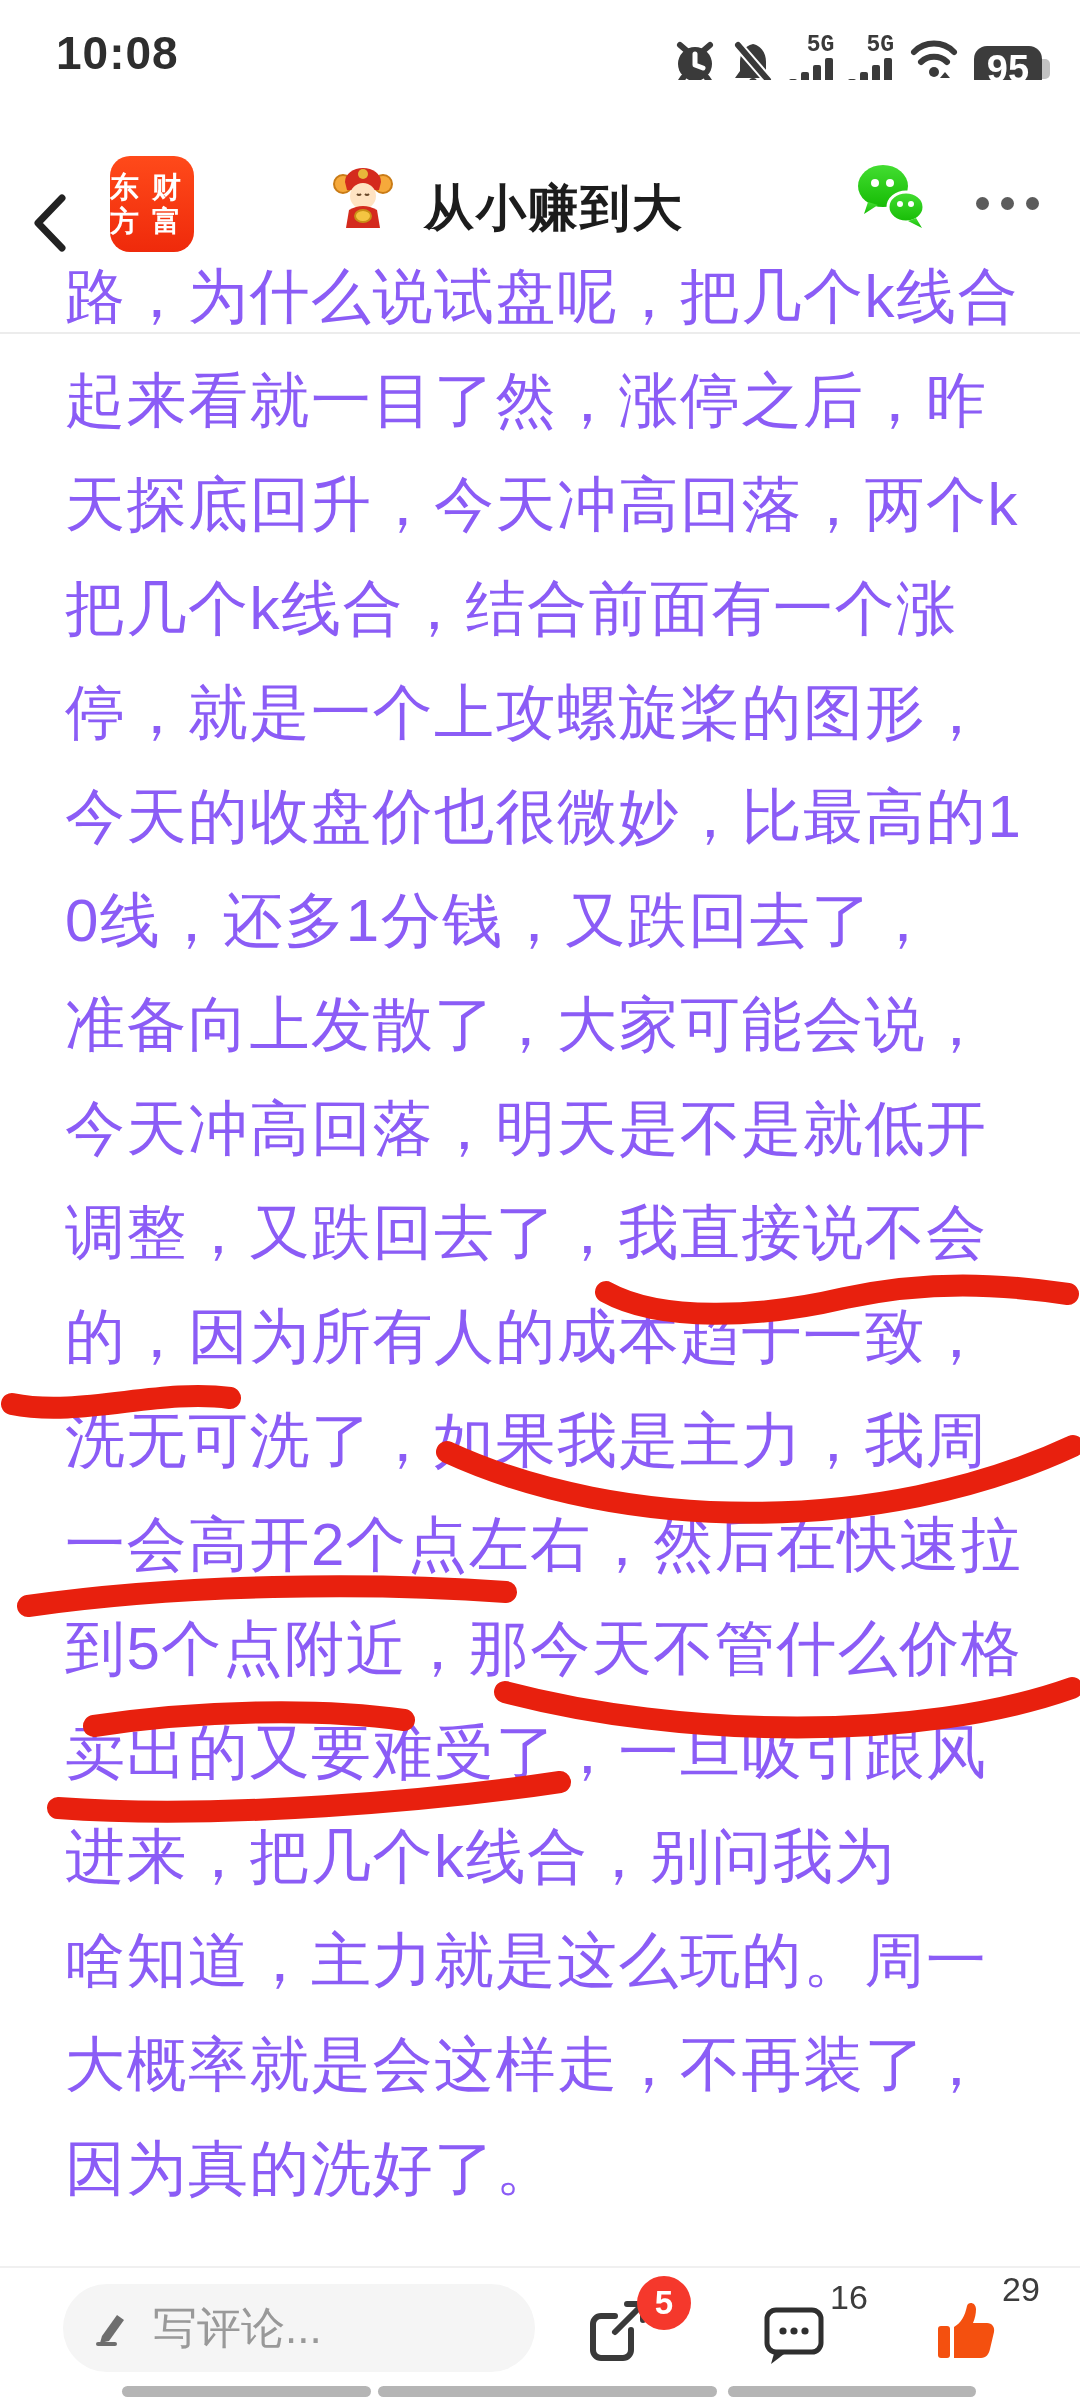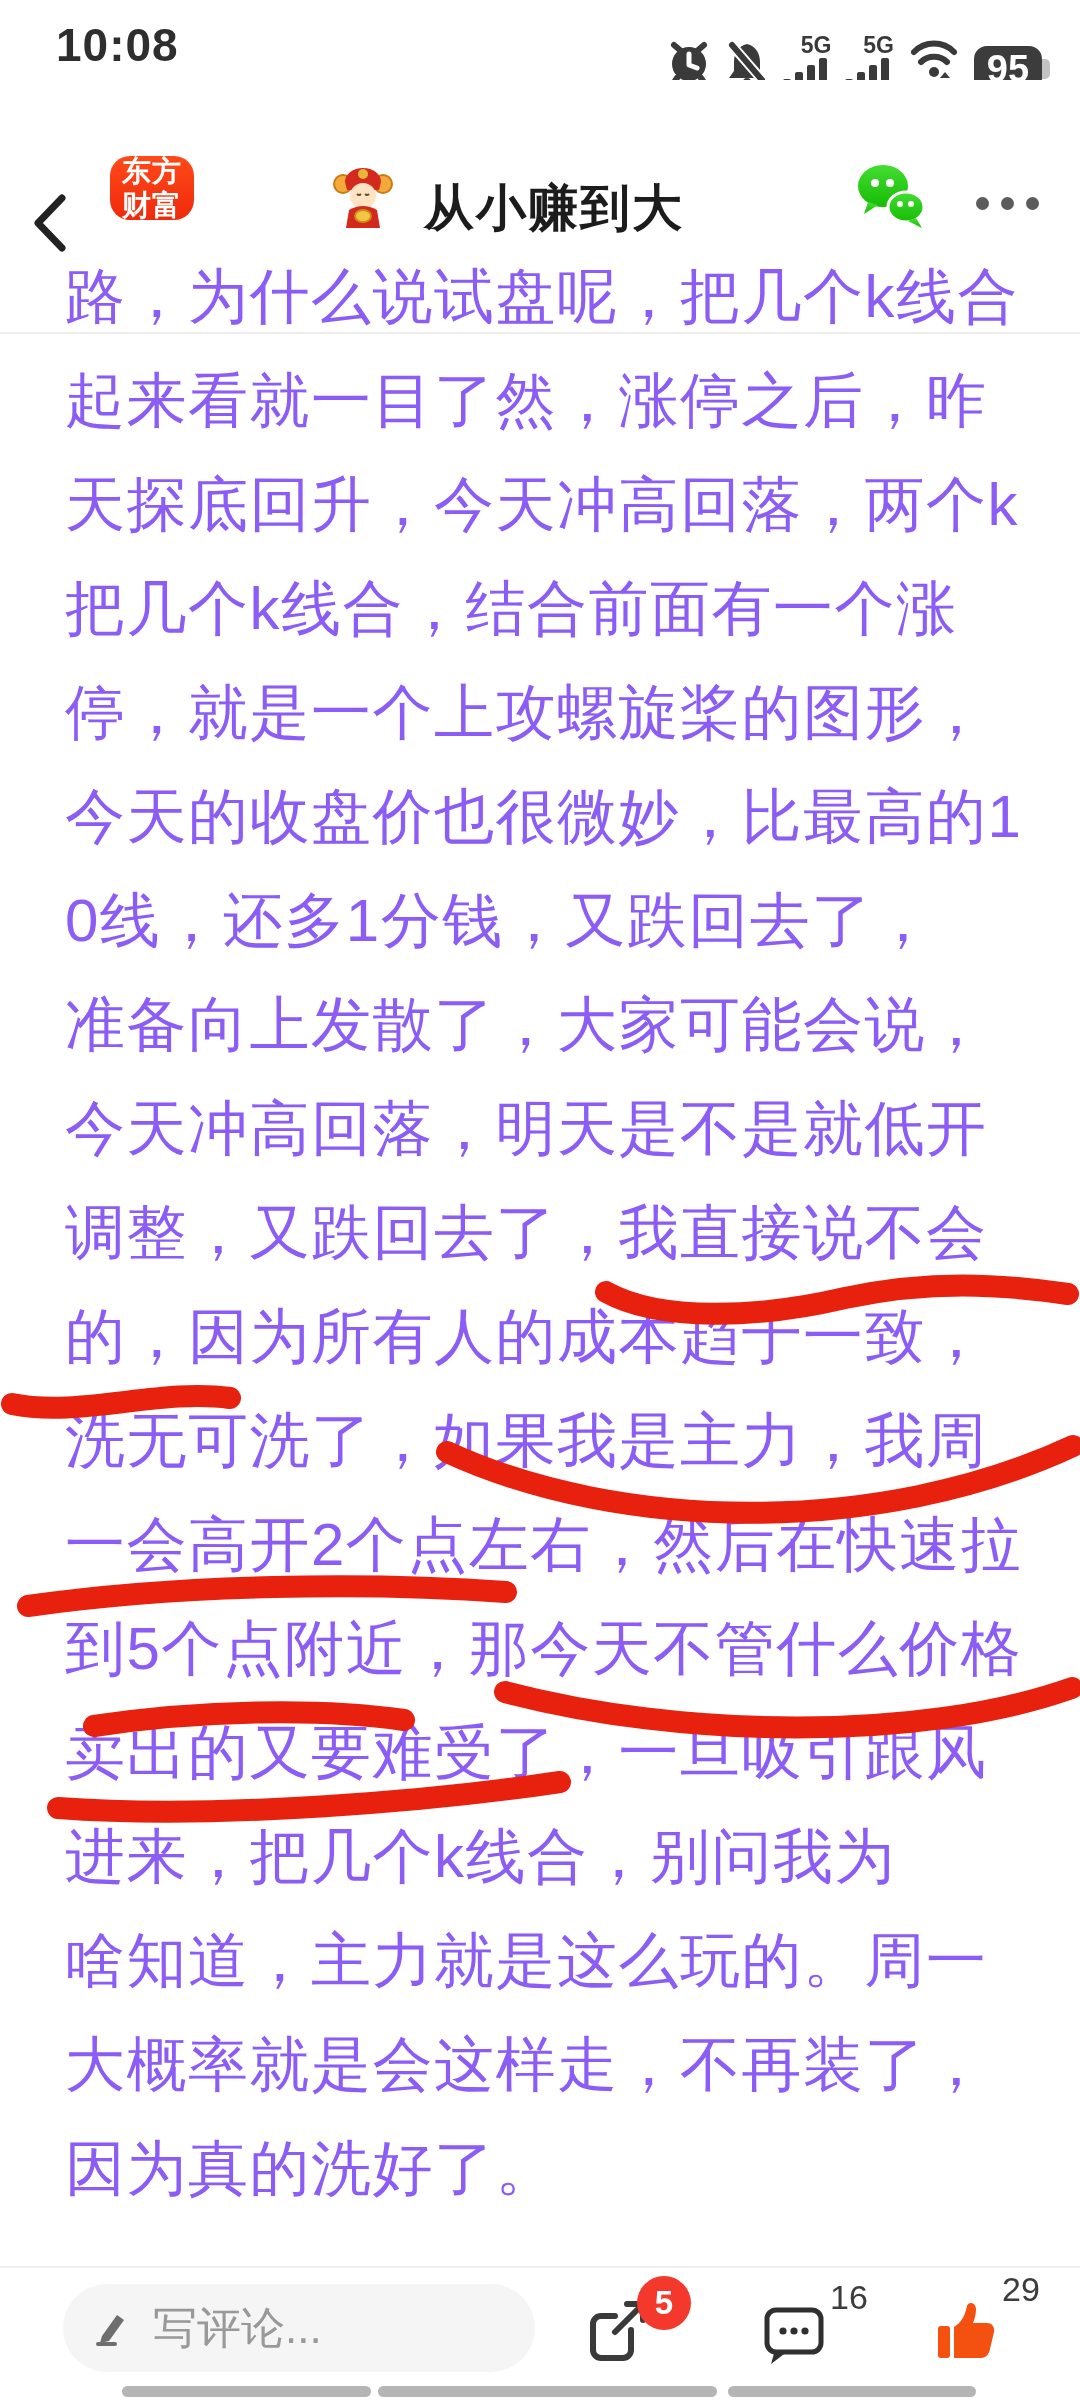--- a/index.html
+++ b/index.html
@@ -2,35 +2,35 @@
 <html><head>
 <meta charset="utf-8">
 <style>
   html,body{margin:0;padding:0;background:#888;}
   .screen{
     position:relative;width:1080px;height:2400px;background:#ffffff;overflow:hidden;
     font-family:"Liberation Sans","DejaVu Sans",sans-serif;margin:0 auto;
   }
   
   .status-bar{position:absolute;top:0;left:0;width:1080px;height:80px;}
-  .status-time{position:absolute;left:56px;top:18px;font-size:46px;font-weight:600;color:#2e2e2e;letter-spacing:1px;}
+  .status-time{position:absolute;left:56px;top:26px;font-size:46px;font-weight:600;color:#2e2e2e;letter-spacing:1px;}
   .status-icons{position:absolute;right:38px;top:34px;display:flex;align-items:flex-end;gap:14px;}
   .sig-group{display:flex;flex-direction:column;align-items:flex-start;}
-  .sig-label{font-size:23px;font-weight:700;color:#3a3a3a;line-height:22px;margin-left:18px;}
+  .sig-label{font-size:23px;font-weight:700;color:#3a3a3a;line-height:22px;margin-left:18px;font-family:Liberation Mono, monospace;}
   .sig-bars{display:flex;align-items:flex-end;gap:4px;height:32px;margin-top:2px;}
   .sig-bars i{display:block;width:8px;background:#3a3a3a;border-radius:2px;}
   .battery{position:relative;width:68px;height:46px;background:#3c3c3c;border-radius:13px;
     display:flex;align-items:center;justify-content:center;margin-bottom:-2px;}
   .battery span{color:#fff;font-size:38px;font-weight:700;}
   .battery:after{content:"";position:absolute;right:-8px;top:13px;width:8px;height:20px;background:#c2c2c2;border-radius:0 5px 5px 0;}
   
   .header{position:absolute;top:80px;left:0;width:1080px;height:172px;background:#fff;}
   .back-btn{position:absolute;left:26px;top:112px;width:52px;height:62px;}
-  .em-logo{position:absolute;left:110px;top:76px;width:84px;height:64px;border-radius:20px;
-    background:linear-gradient(180deg,#ff4a1a,#ef2a0b);display:flex;flex-direction:column;
+  .em-logo{position:absolute;left:110px;top:76px;width:84px;height:96px;border-radius:20px;
+    background:linear-gradient(180deg,#ff4a1a,#ef2a0b);display:flex;flex-direction:row;
     align-items:center;justify-content:center;color:#fff;font-weight:700;}
   .em-logo span{font-size:29px;line-height:34px;letter-spacing:1px;}
   .avatar{position:absolute;left:333px;top:86px;width:60px;height:64px;}
   .page-title{position:absolute;left:424px;top:95px;font-size:50px;font-weight:600;color:#1c1c1c;letter-spacing:2px;}
   .wechat-btn{position:absolute;left:856px;top:82px;width:72px;height:70px;}
   .more-btn{position:absolute;left:976px;top:108px;width:72px;height:30px;display:flex;gap:12px;align-items:center;}
   .more-btn i{width:13px;height:13px;border-radius:50%;background:#5c5c5c;display:block;}
   .header-divider{position:absolute;top:252px;left:0;width:1080px;height:2px;background:#ececec;}
   
   .content{position:absolute;left:65px;top:245px;width:960px;}

